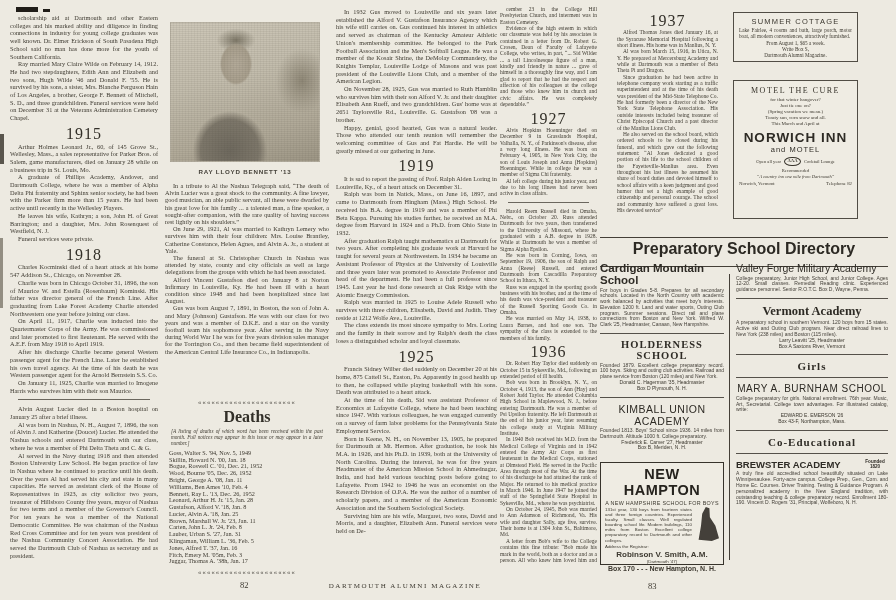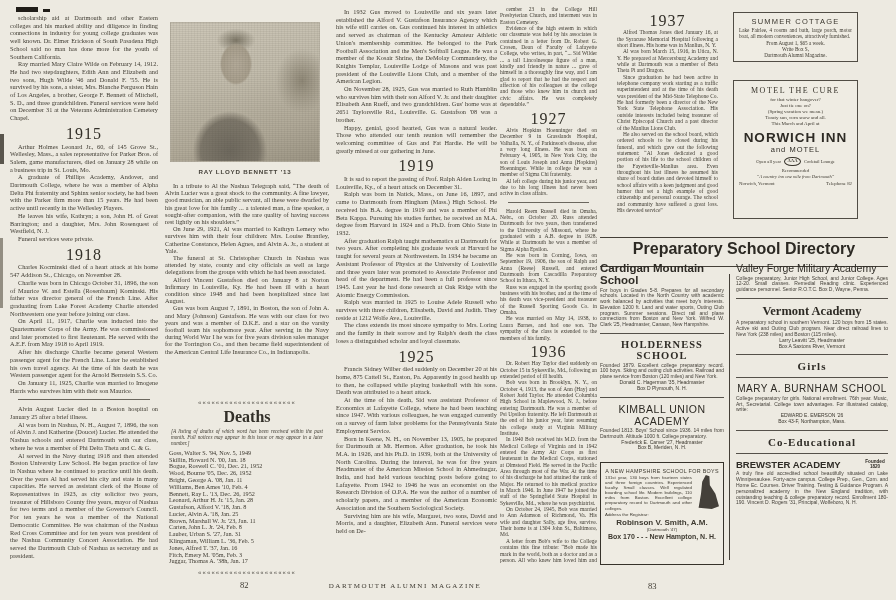--- a/index.html
+++ b/index.html
@@ -332,20 +332,21 @@
       <div class="dir-rule"></div>
       <div class="dir-header">Co-Educational</div>
       <div class="dir-rule"></div>
       <div class="dir-entry">
         <div class="dir-h s-brewster"><span class="dir-founded">Founded 1820</span>BREWSTER ACADEMY</div>
         <div class="dir-body">A truly fine old accredited school beautifully situated on Lake Winnipesaukee. Forty-acre campus. College Prep., Gen., Com. and Home Ec. Courses. Driver Training. Testing &amp; Guidance Program. A personalized academy in the New England tradition, with outstanding teaching &amp; college preparatory record. Enrollment 180-190. Vincent D. Rogers '31, Principal, Wolfeboro, N. H.</div>
       </div>
     </div>
 
   <div class="nh-box">
+    <div class="nh-name">NEW HAMPTON</div>
     <div class="nh-sub">A NEW HAMPSHIRE SCHOOL FOR BOYS</div>
     <div class="nh-row">
       <div class="nh-text">131st year, 130 boys from fourteen states and three foreign countries. Experienced faculty. Small classes. Well regulated boarding school life. Modern buildings, 110 miles from Boston. Excellent college preparatory record to Dartmouth and other colleges.</div>
       <div class="nh-map"></div>
     </div>
     <div class="nh-addr">Address the Registrar:</div>
     <div class="nh-sig">Robinson V. Smith, A.M.</div>
     <div class="nh-sig2">(Dartmouth '47)</div>
     <div class="nh-boxline">Box 170 - - - New Hampton, N. H.</div>
   </div>

